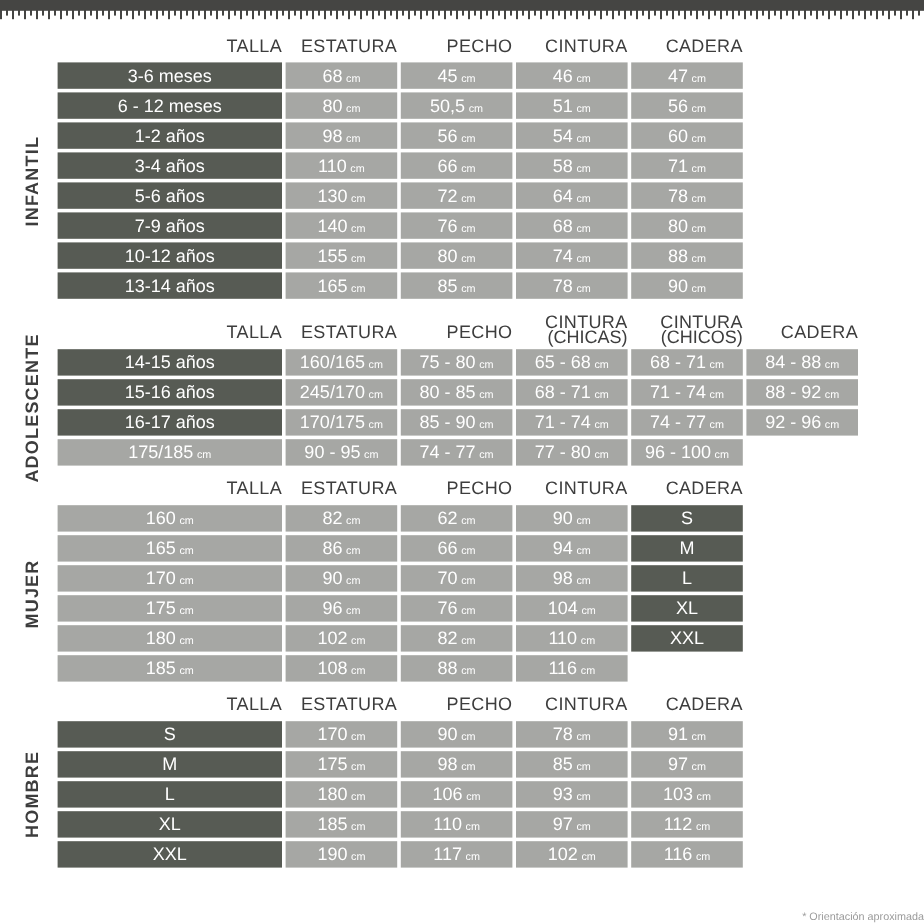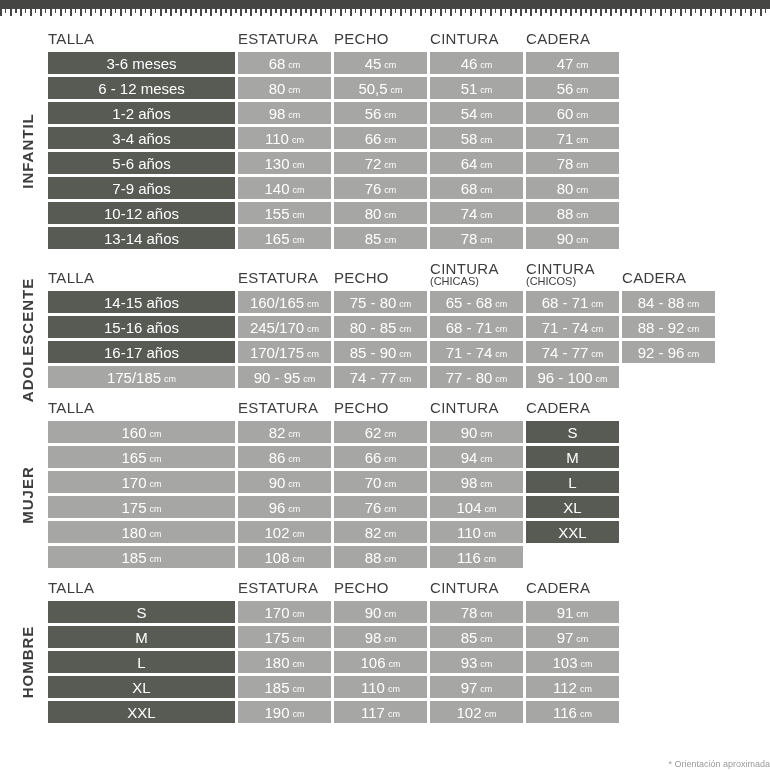--- a/index.html
+++ b/index.html
@@ -28,24 +28,24 @@
     background-repeat:no-repeat,no-repeat,no-repeat;
   }
   .content{position:absolute;left:48px;top:30px}
   .section + .section{margin-top:11px}
   .sec-head,.sec-body{display:grid;column-gap:3px}
   .sec-body{row-gap:3px;position:relative}
   .cols5{grid-template-columns:187px repeat(4,93px)}
   .cols6{grid-template-columns:187px repeat(5,93px)}
   .sec-head{margin-bottom:5px;align-items:end}
   .hcell{
-    text-align:left;color:var(--head);
+    text-align:right;color:var(--head);
     font-size:15px;line-height:17px;letter-spacing:.3px;
   }
-  .hsub{font-size:11px;line-height:9px;letter-spacing:0}
+  .hsub{font-size:15px;line-height:9px;letter-spacing:0}
   .cell{
     height:22px;display:flex;align-items:center;justify-content:center;
     color:var(--celltext);
   }
   .talla{background:var(--dark);font-size:15px}
   .val{background:var(--gray);font-size:15px}
   .unit{font-size:9px;margin:4px 0 0 3px;line-height:1}
   .vlabel{
     position:absolute;left:-29px;top:50%;
     transform:translateY(-50%) rotate(180deg);

